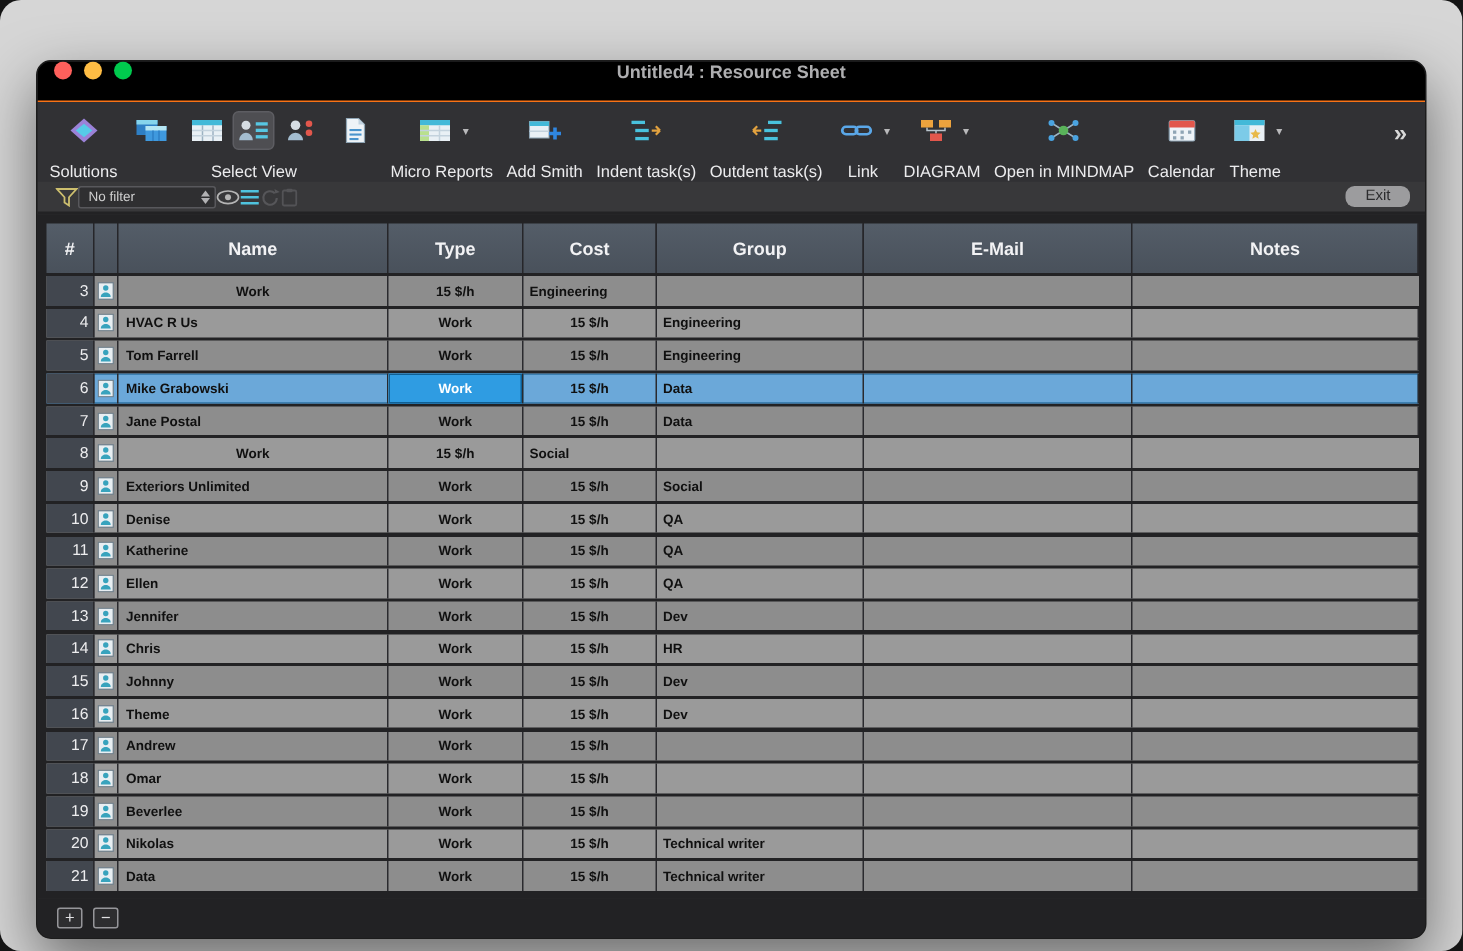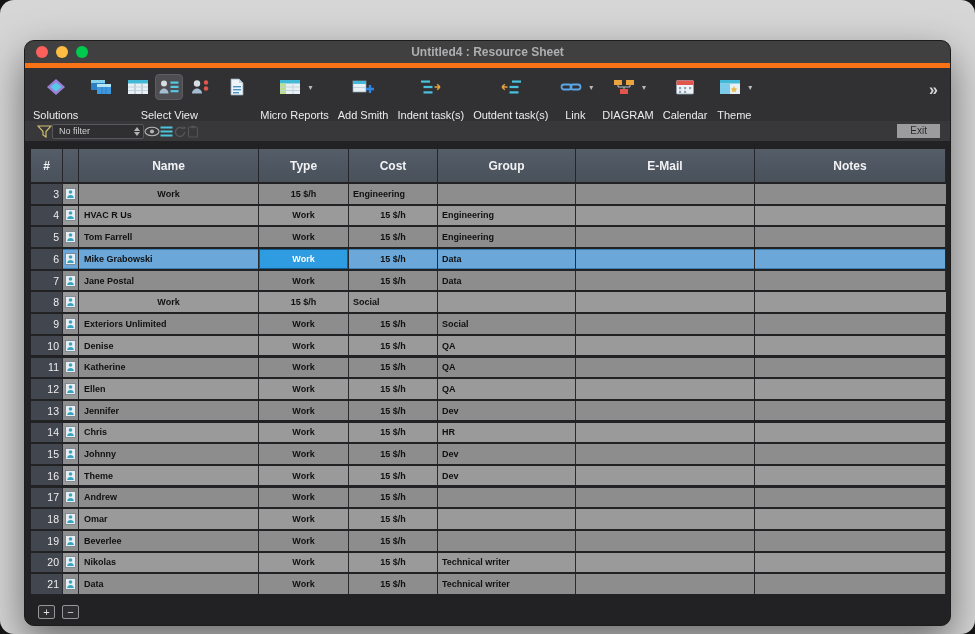--- a/index.html
+++ b/index.html
@@ -1,21 +1,21 @@
 <!DOCTYPE html>
 <html><head>
 <meta charset="utf-8">
 <style>
   html,body{margin:0;padding:0;background:#141414;}
   *{box-sizing:border-box;font-family:"Liberation Sans",sans-serif;}
   .desktop{position:relative;width:975px;height:634px;background:#d6d6d6;border-radius:14px;overflow:hidden;}
   .window{position:absolute;left:24px;top:40px;width:927px;height:586px;background:#2a2a2c;border-radius:10px;
           box-shadow:0 16px 40px rgba(0,0,0,.5);overflow:hidden;display:flex;flex-direction:column;border:1px solid #1c1c1c;}
   
-  .titlebar{height:27px;background:#404040;border-bottom:5px solid #f97316;display:flex;align-items:center;position:relative;flex:0 0 auto;}
+  .titlebar{height:27px;background:#000000;border-bottom:1px solid #f97316;display:flex;position:relative;flex:0 0 auto;}
   .traffic{display:flex;gap:8px;padding-left:11px;}
   .tl{width:12px;height:12px;border-radius:50%;display:inline-block;}
   .tl.close{background:#ff605c;} .tl.min{background:#ffbd44;} .tl.max{background:#00ca4e;}
   .title{position:absolute;left:0;right:0;text-align:center;color:#aeaeb0;font-size:12px;font-weight:bold;pointer-events:none;}
   
   .toolbar{height:53px;background:#313134;display:flex;align-items:flex-start;gap:9px;padding:5px 10px 2px 8px;flex:0 0 auto;}
   .tgroup{display:flex;flex-direction:column;align-items:center;gap:2px;}
   .ticons{display:flex;align-items:center;gap:3px;height:28px;}
   .tbtn{width:28px;height:26px;display:flex;align-items:center;justify-content:center;border-radius:4px;border:1px solid transparent;}
   .tbtn.selected{background:#4e4e52;border:1px solid #5d5d62;}
@@ -24,21 +24,21 @@
   .more{margin-left:auto;align-self:flex-start;margin-top:8px;color:#d8d8d8;font-size:16px;font-weight:bold;padding:0 2px;}
   
   .filterbar{height:22px;background:#38383a;border-bottom:2px solid #222224;display:flex;align-items:center;padding:0 10px 0 12px;flex:0 0 auto;}
   .fsel{width:92px;height:15px;background:#2f2f31;border:1px solid #58585c;border-radius:2px;color:#cfcfcf;font-size:9px;
         display:flex;align-items:center;justify-content:space-between;padding:0 3px 0 6px;}
   .updown{display:inline-flex;flex-direction:column;gap:1px;}
   .updown i{width:0;height:0;border-left:3px solid transparent;border-right:3px solid transparent;display:block;}
   .updown .up{border-bottom:4px solid #b2b2b4;} .updown .down{border-top:4px solid #b2b2b4;}
   .fico{display:flex;align-items:center;justify-content:center;}
   .dim{opacity:.75;}
-  .exitbtn{margin-left:auto;background:#9c9c9e;color:#2c2c2e;font-size:10px;line-height:14px;padding:0 13px;border-radius:0;}
+  .exitbtn{margin-left:auto;background:#9c9c9e;color:#2c2c2e;font-size:10px;line-height:14px;padding:0 13px;border-radius:6px;}
   
   .table-area{flex:1 1 auto;background:#222224;padding:6px 4px 0 6px;overflow:hidden;}
   .gridrow{display:grid;grid-template-columns:32px 16px 180px 90px 89px 138px 179px 1fr;}
   .grid-header{margin-bottom:2px;height:33px;}
   .hcell{background:linear-gradient(#545d68,#49515b);color:#f2f2f4;font-weight:bold;font-size:12px;
          display:flex;align-items:center;justify-content:center;border-right:1px solid #26262a;}
   .grid-body{display:flex;flex-direction:column;gap:2.2px;}
   .row{height:19.5px;}
   .row.odd{background:#8d8d8d;} .row.even{background:#9a9a9a;}
   .row.selected{background:#6ba8d9;box-shadow:inset 0 0 0 1px #3c7fb0;}
@@ -215,20 +215,35 @@
               <svg width="22" height="18" viewBox="0 0 22 18">
                 <path d="M5 7v2h12V7M11 9v2" stroke="#b9c4cc" fill="none"></path>
                 <rect x="1" y="2" width="8" height="5" fill="#eda33d"></rect>
                 <rect x="13" y="2" width="8" height="5" fill="#eda33d"></rect>
                 <rect x="7" y="11" width="8" height="5" fill="#e2574c"></rect>
               </svg>
             </span>
             <span class="caret">▾</span>
           </div>
           <div class="tlabel">DIAGRAM</div>
+        </div>
+        <div class="tgroup">
+          <div class="ticons">
+            <span class="tbtn">
+              <svg width="22" height="18" viewBox="0 0 22 18">
+                <path d="M11 9L3 4M11 9L3 14M11 9l8-5M11 9l8 5" stroke="#9cb2c2"></path>
+                <circle cx="11" cy="9" r="3.2" fill="#59b35a"></circle>
+                <circle cx="3" cy="4" r="2" fill="#4aa3e0"></circle>
+                <circle cx="3" cy="14" r="2" fill="#4aa3e0"></circle>
+                <circle cx="19" cy="4" r="2" fill="#4aa3e0"></circle>
+                <circle cx="19" cy="14" r="2" fill="#4aa3e0"></circle>
+              </svg>
+            </span>
+          </div>
+          <div class="tlabel">Open in MINDMAP</div>
         </div>
         <div class="tgroup">
           <div class="ticons">
             <span class="tbtn">
               <svg width="20" height="18" viewBox="0 0 20 18">
                 <rect x="1.5" y="2.5" width="17" height="13.5" rx="1" fill="#eef3f7" stroke="#8fa5b5" stroke-width="0.8"></rect>
                 <path d="M1.5 3.5a1 1 0 011-1h15a1 1 0 011 1V7h-17z" fill="#e2574c"></path>
                 <g fill="#8fa5b5">
                   <rect x="4" y="9" width="2.2" height="2.2"></rect>
                   <rect x="9" y="9" width="2.2" height="2.2"></rect>

